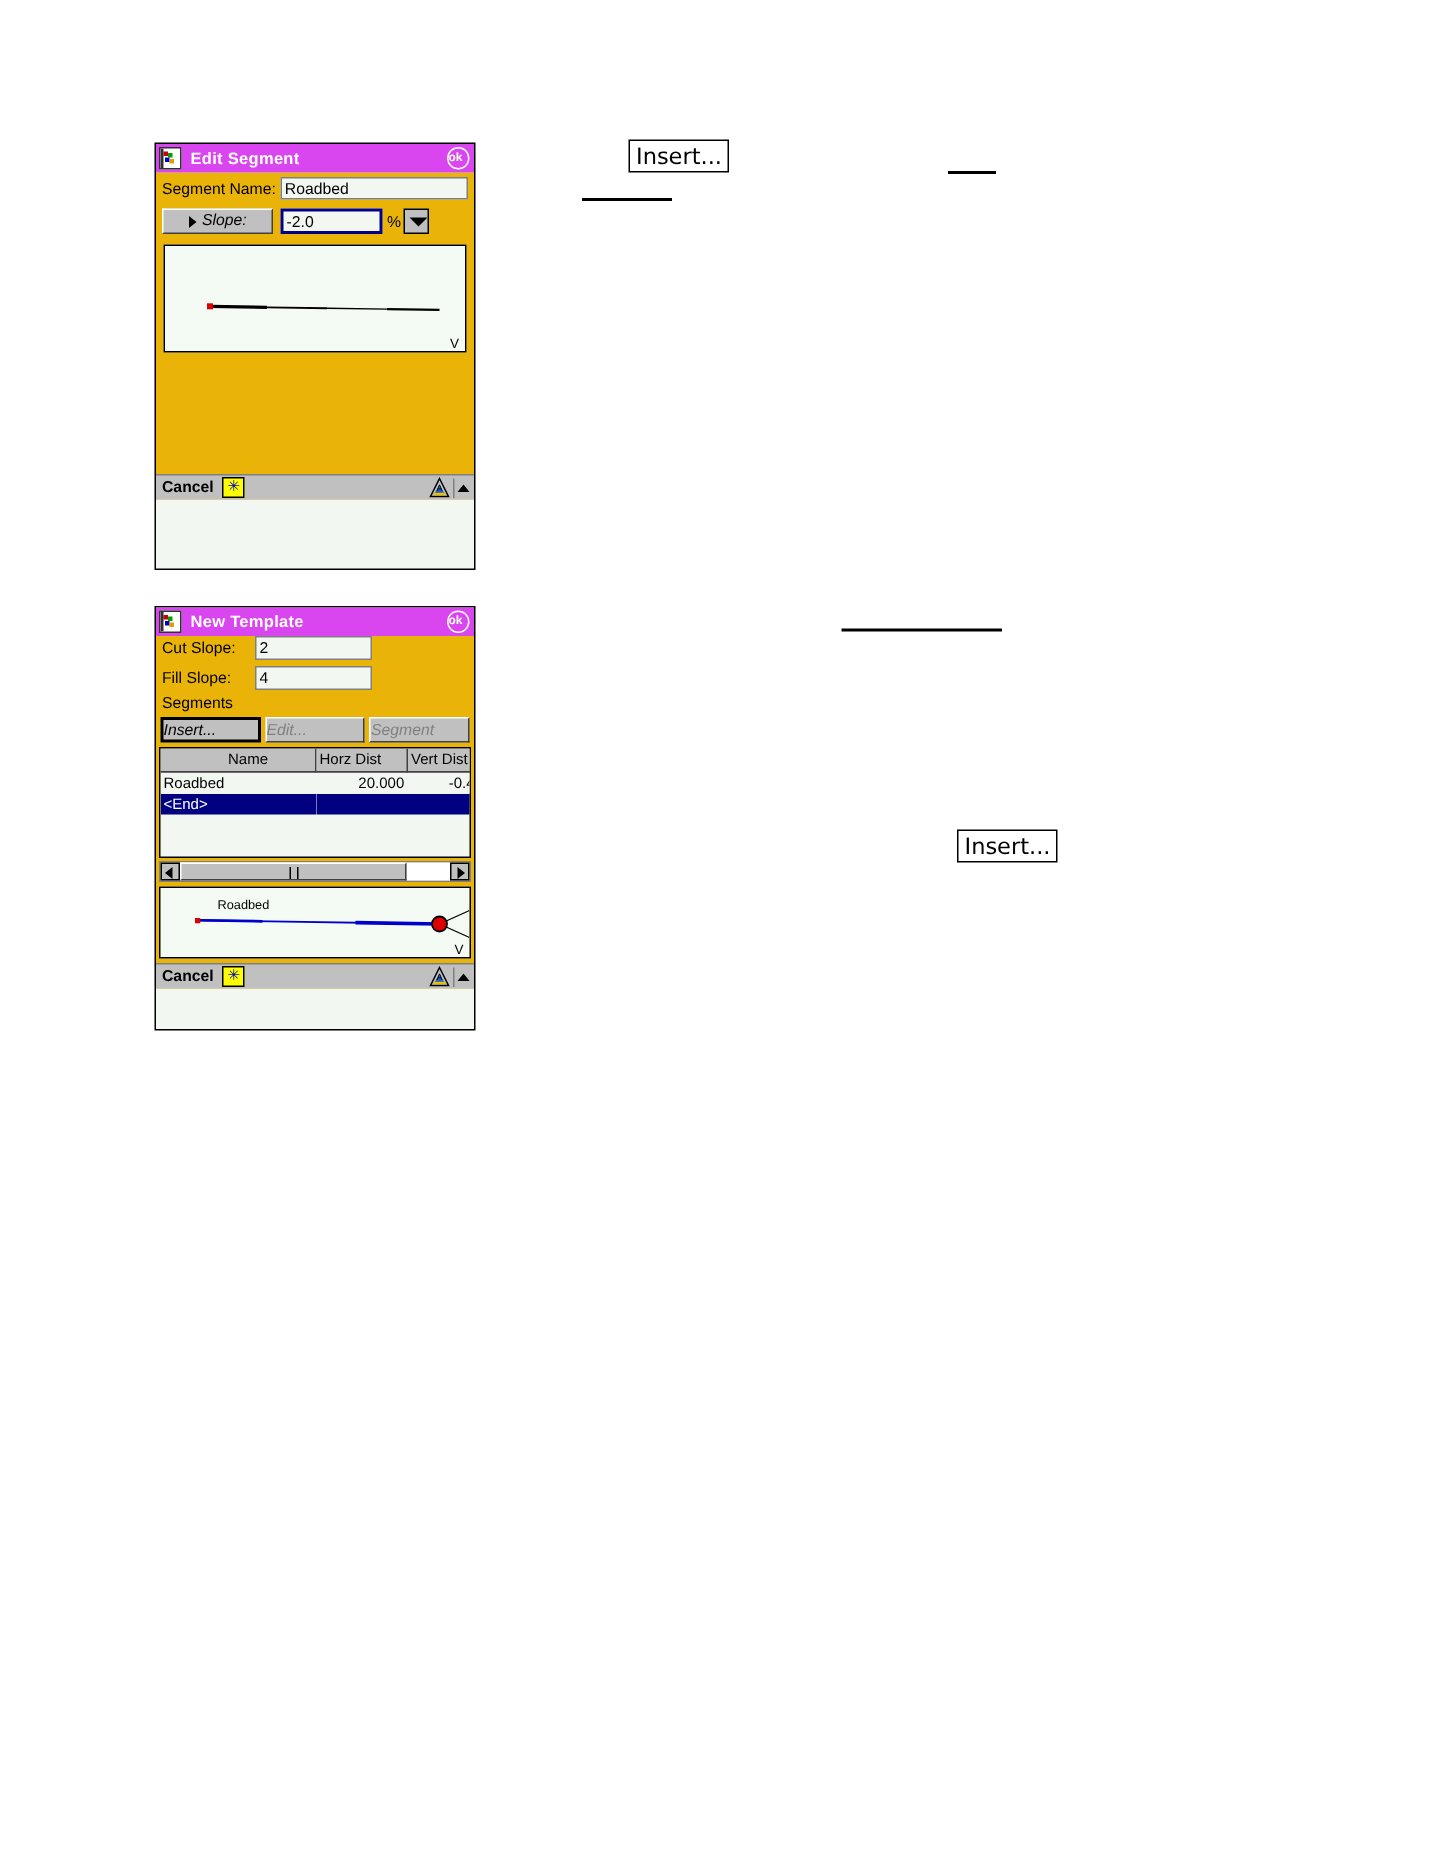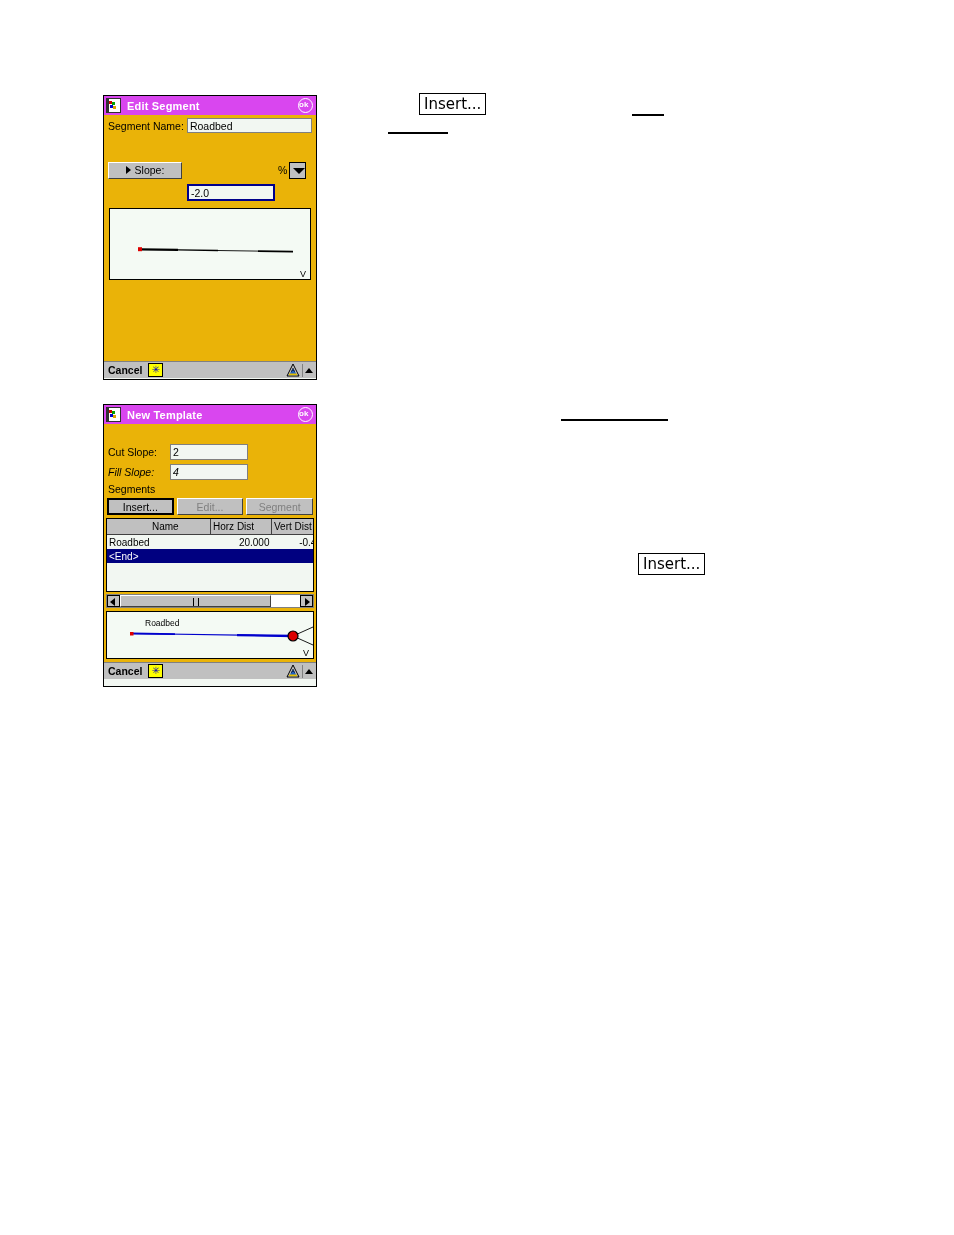--- a/index.html
+++ b/index.html
@@ -120,24 +120,24 @@
     border-top: 6px solid #000000;
   }
   .btn {
     background: #c0c0c0;
     border-top: 1px solid #ffffff;
     border-left: 1px solid #ffffff;
     border-right: 1px solid #404040;
     border-bottom: 1px solid #404040;
     font-size: 10.5px;
     line-height: 15px;
-    text-align: center;
-    box-sizing: border-box;
-    color: #000000;
-    white-space: nowrap;
+    box-sizing: border-box;
+    color: #000000;
+    white-space: nowrap;
+    font-style: italic;
   }
   .btn.disabled { color: #808080; }
   .btn.default {
     border: 2px solid #000000;
     line-height: 14px;
     font-weight: normal;
   }
   .slope-btn {
     height: 17px;
     width: 74px;
@@ -345,21 +345,21 @@
       <span class="lbl">Segment Name:</span>
       <span class="field" style="margin-left:3px; width:125px;">Roadbed</span>
     </div>
 
 
     <div class="row" style="padding-top:6px;">
       <span class="btn slope-btn">
         <span class="tri"></span>
         <span>Slope:</span>
       </span>
-      <span class="field focus" style="margin-left:5px; width:88px; height:17px; line-height:14px;margin-top:45px;">-2.0</span>
+      <span class="field focus" style="margin-left:5px; width:68px; height:17px; line-height:14px;">-2.0</span>
       <span class="lbl" style="margin-left:3px;">%</span>
       <span class="dropdown"></span>
     </div>
 
     <div class="graph" style="margin:7px 5px 0 5px; height:70px;">
       <svg width="202" height="68" viewBox="0 0 202 68">
         <line x1="30" y1="40.3" x2="68" y2="40.9" stroke="#000000" stroke-width="2.2"></line>
         <line x1="68" y1="40.9" x2="108" y2="41.5" stroke="#000000" stroke-width="1.3"></line>
         <line x1="108" y1="41.5" x2="148" y2="42.1" stroke="#000000" stroke-width="0.9"></line>
         <line x1="148" y1="42.1" x2="183" y2="42.6" stroke="#000000" stroke-width="1.6"></line>
@@ -399,26 +399,26 @@
       <i style="left:3px;  top:6px;  width:3px;  height:3px;  background:#0000cc;"></i>
       <i style="left:6px;  top:7px;  width:3px;  height:3px;  background:#e0a000;"></i>
       <i style="left:0px;  top:0px;  width:2px;  height:13px; background:#303030;"></i>
     </span>
     <span class="title-text">New Template</span>
     <span class="ok-btn">ok</span>
   </div>
 
   <div class="client">
 
-    <div class="row" style="padding-top:20px;">
+    <div class="row" style="padding-top:0;">
       <span class="lbl" style="width:62px;">Cut Slope:</span>
       <span class="field" style="width:78px; height:16px; line-height:15px;">2</span>
     </div>
 
-    <div class="row" style="padding-top:4px;font-style:italic;">
+    <div class="row" style="padding-top:4px;">
       <span class="lbl" style="width:62px;">Fill Slope:</span>
       <span class="field" style="width:78px; height:16px; line-height:15px;">4</span>
     </div>
 
     <div class="row" style="padding-top:3px;">
       <span class="lbl">Segments</span>
     </div>
 
     <div style="display:flex; gap:3px; padding:3px 3px 0 3px;">
       <span class="btn default" style="width:68px; height:17px;">Insert...</span>

